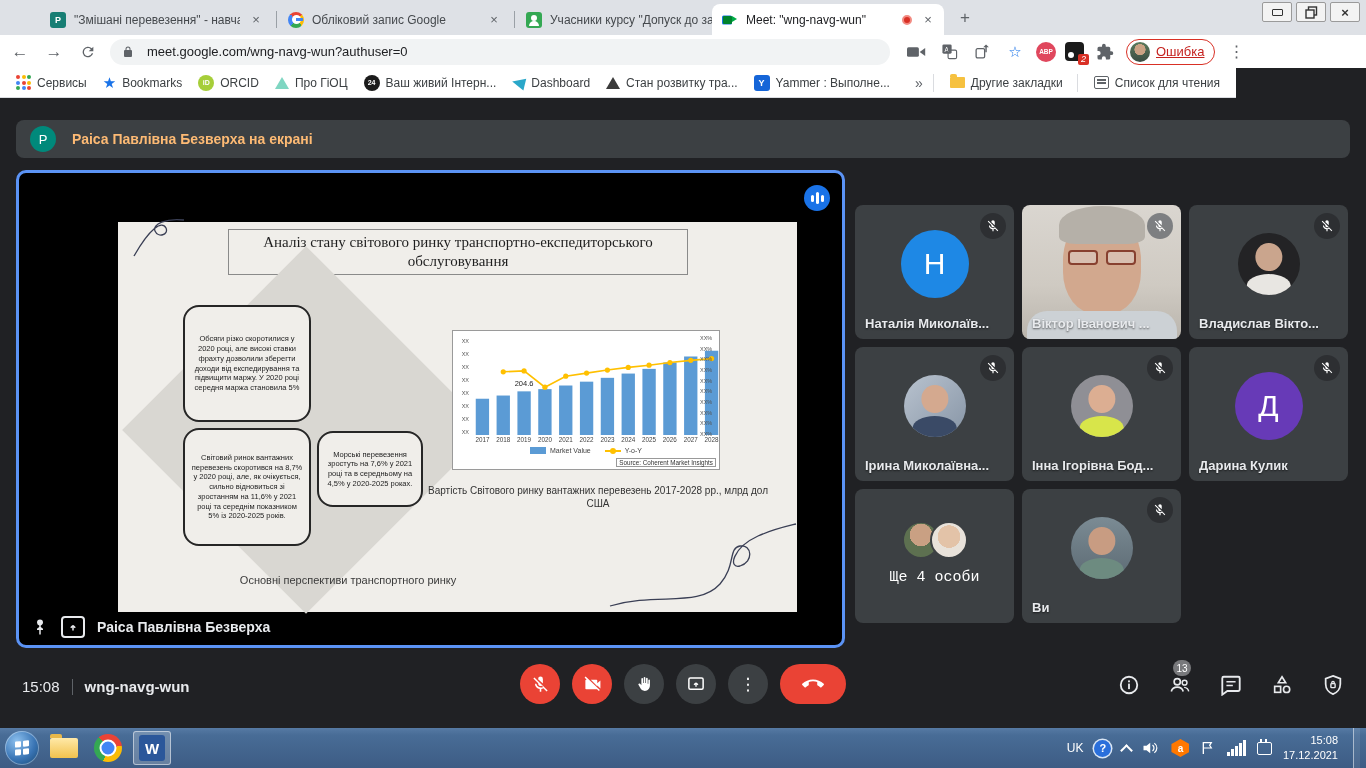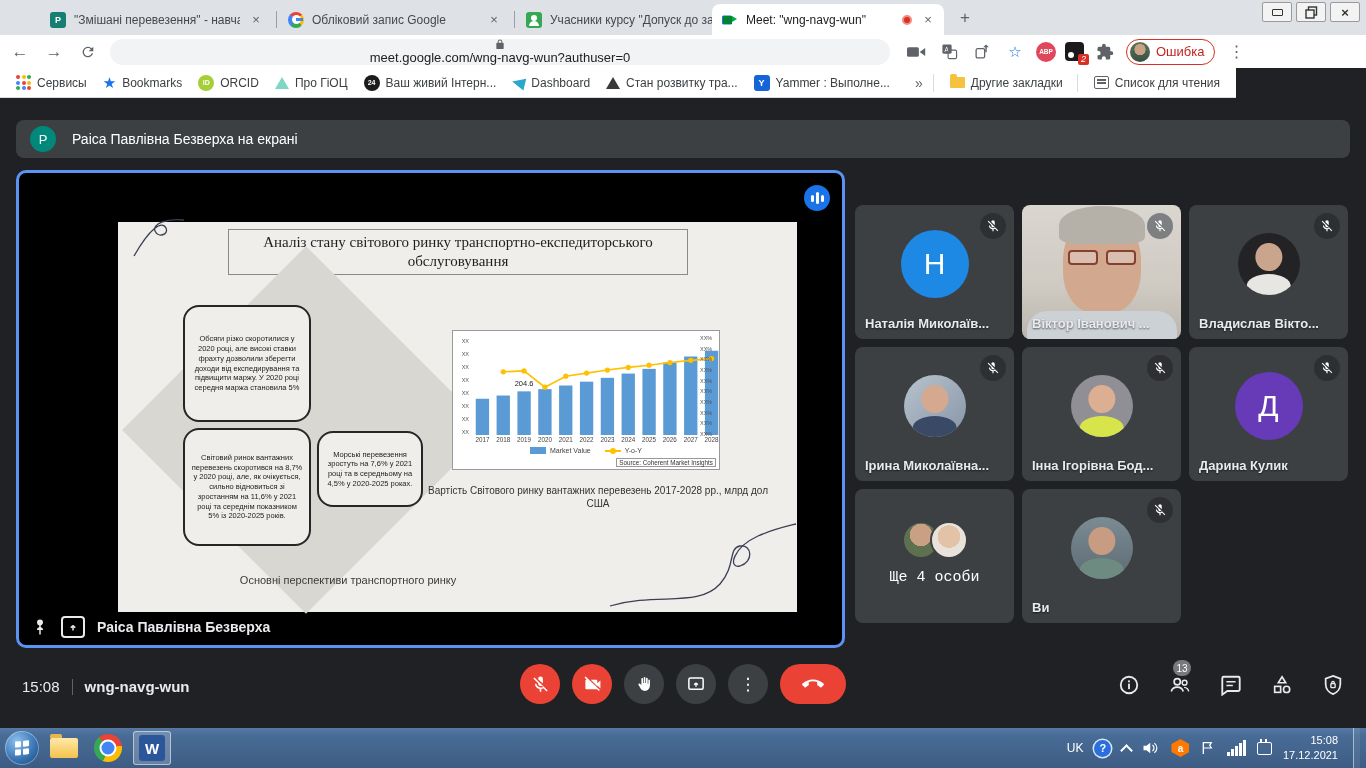--- a/index.html
+++ b/index.html
@@ -36,35 +36,35 @@
   .wincontrols { position:absolute; right:6px; top:2px; display:flex; gap:4px; }
   .wc { width:30px; height:20px; background:#f3f3f3; border:1px solid #9a9a9a; border-radius:2px;
     display:flex; align-items:center; justify-content:center; }
   .wc-min i { display:block; width:11px; height:7px; border:1.5px solid #333; border-radius:1px; }
   .wc-close { font-size:13px; color:#333; font-weight:bold; }
 
   .toolbar { position:absolute; left:0; top:35px; width:1366px; height:33px; background:#fff; display:flex; align-items:center; }
   .navbtn { width:28px; height:28px; display:flex; align-items:center; justify-content:center; margin-left:6px;
     color:#5f6368; font-size:17px; border-radius:50%; }
   .omnibox { margin-left:8px; width:780px; height:26px; background:#f1f3f4; border-radius:13px;
-    display:flex; align-items:center; padding:0 12px; gap:0;flex-direction:column; }
+    display:flex; align-items:center; padding:0 12px; gap:13px; }
   .omnibox .url { font-size:13px; color:#202124; }
   .tb-ico { width:24px; height:24px; display:flex; align-items:center; justify-content:center; color:#5f6368; }
   .tb-right { display:flex; align-items:center; gap:9px; margin-left:14px; }
   .abp { width:20px; height:20px; border-radius:50%; background:#e0475d; color:#fff; font-size:6.5px; font-weight:bold;
     display:flex; align-items:center; justify-content:center; }
   .darkext { width:19px; height:19px; border-radius:4px; background:#1b1b1b; position:relative; }
   .darkext::before { content:""; position:absolute; left:3px; bottom:3px; width:6px; height:6px; border-radius:50%; background:#fff; }
   .badge2 { position:absolute; right:-5px; bottom:-4px; background:#d93025; color:#fff; font-size:9px;
     padding:0 3px; border-radius:2px; line-height:11px; }
   .profile-pill { display:flex; align-items:center; gap:6px; border:1.5px solid #d93025; border-radius:14px;
     padding:2px 10px 2px 3px; }
   .profile-pill .pava { width:20px; height:20px; border-radius:50%;
     background:radial-gradient(circle at 50% 38%, #caa284 0 34%, transparent 36%), linear-gradient(#5c7a5c,#394c42); }
-  .profile-pill .ptxt { color:#c5221f; font-size:13px; }
+  .profile-pill .ptxt { color:#c5221f; font-size:13px;text-decoration:underline; }
   .menu-dots { color:#5f6368; font-size:16px; margin:0 10px 0 4px; letter-spacing:0; }
 
   .bookmarksbar { position:absolute; left:0; top:68px; width:1236px; height:30px; background:#fff;
     border-bottom:1px solid #dadce0; display:flex; align-items:center; font-size:12px; color:#3c4043; }
   .bm { display:flex; align-items:center; gap:6px; margin-left:16px; white-space:nowrap; cursor:pointer; }
   .bm-ico { width:16px; height:16px; display:inline-flex; align-items:center; justify-content:center;
     border-radius:3px; font-size:8px; font-weight:bold; color:#fff; flex:0 0 16px; }
   .grid9 { display:grid; grid-template-columns:4px 4px 4px; grid-template-rows:4px 4px 4px; gap:1.5px; }
   .grid9 i { border-radius:50%; }
   .star-blue { color:#1a73e8; font-size:15px; }
@@ -81,21 +81,21 @@
   .folder-y::before { content:""; position:absolute; left:0; top:-3px; width:7px; height:3px; background:#f6c13f; border-radius:2px 2px 0 0; }
   .rlist { width:15px; height:13px; border:1.5px solid #5f6368; border-radius:2px; position:relative; }
   .rlist::before { content:""; position:absolute; left:2px; top:2px; right:2px; height:1.5px; background:#5f6368; box-shadow:0 3px 0 #5f6368; }
 
   
   .meet { position:absolute; left:0; top:98px; width:1366px; height:630px; background:#202124; }
   .banner { position:absolute; left:16px; top:22px; width:1334px; height:38px; background:#3c4043;
     border-radius:8px; display:flex; align-items:center; gap:16px; padding-left:14px; }
   .banner .bava { width:26px; height:26px; border-radius:50%; background:#00897b; color:#fff;
     display:flex; align-items:center; justify-content:center; font-size:13px; }
-  .banner .btxt { color:#ffffff; font-size:14px; font-weight:normal; }
+  .banner .btxt { color:#fdba74; font-size:14px; font-weight:bold; }
 
   .main-tile { position:absolute; left:16px; top:72px; width:829px; height:478px; background:#000;
     border:3px solid #5b93f5; border-radius:10px; overflow:hidden; }
   .audio-badge { position:absolute; right:12px; top:12px; width:26px; height:26px; border-radius:50%;
     background:#1a73e8; display:flex; align-items:center; justify-content:center; gap:2px; z-index:5; }
   .audio-badge i { width:3px; background:#fff; border-radius:2px; }
   .tile-footer { position:absolute; left:0; bottom:0; width:100%; height:36px; display:flex; align-items:center;
     gap:12px; padding-left:12px; color:#e8eaed; font-size:14px; font-weight:bold; }
   .present-btn { width:24px; height:22px; border:2px solid #e8eaed; border-radius:4px; display:flex;
     align-items:center; justify-content:center; }

